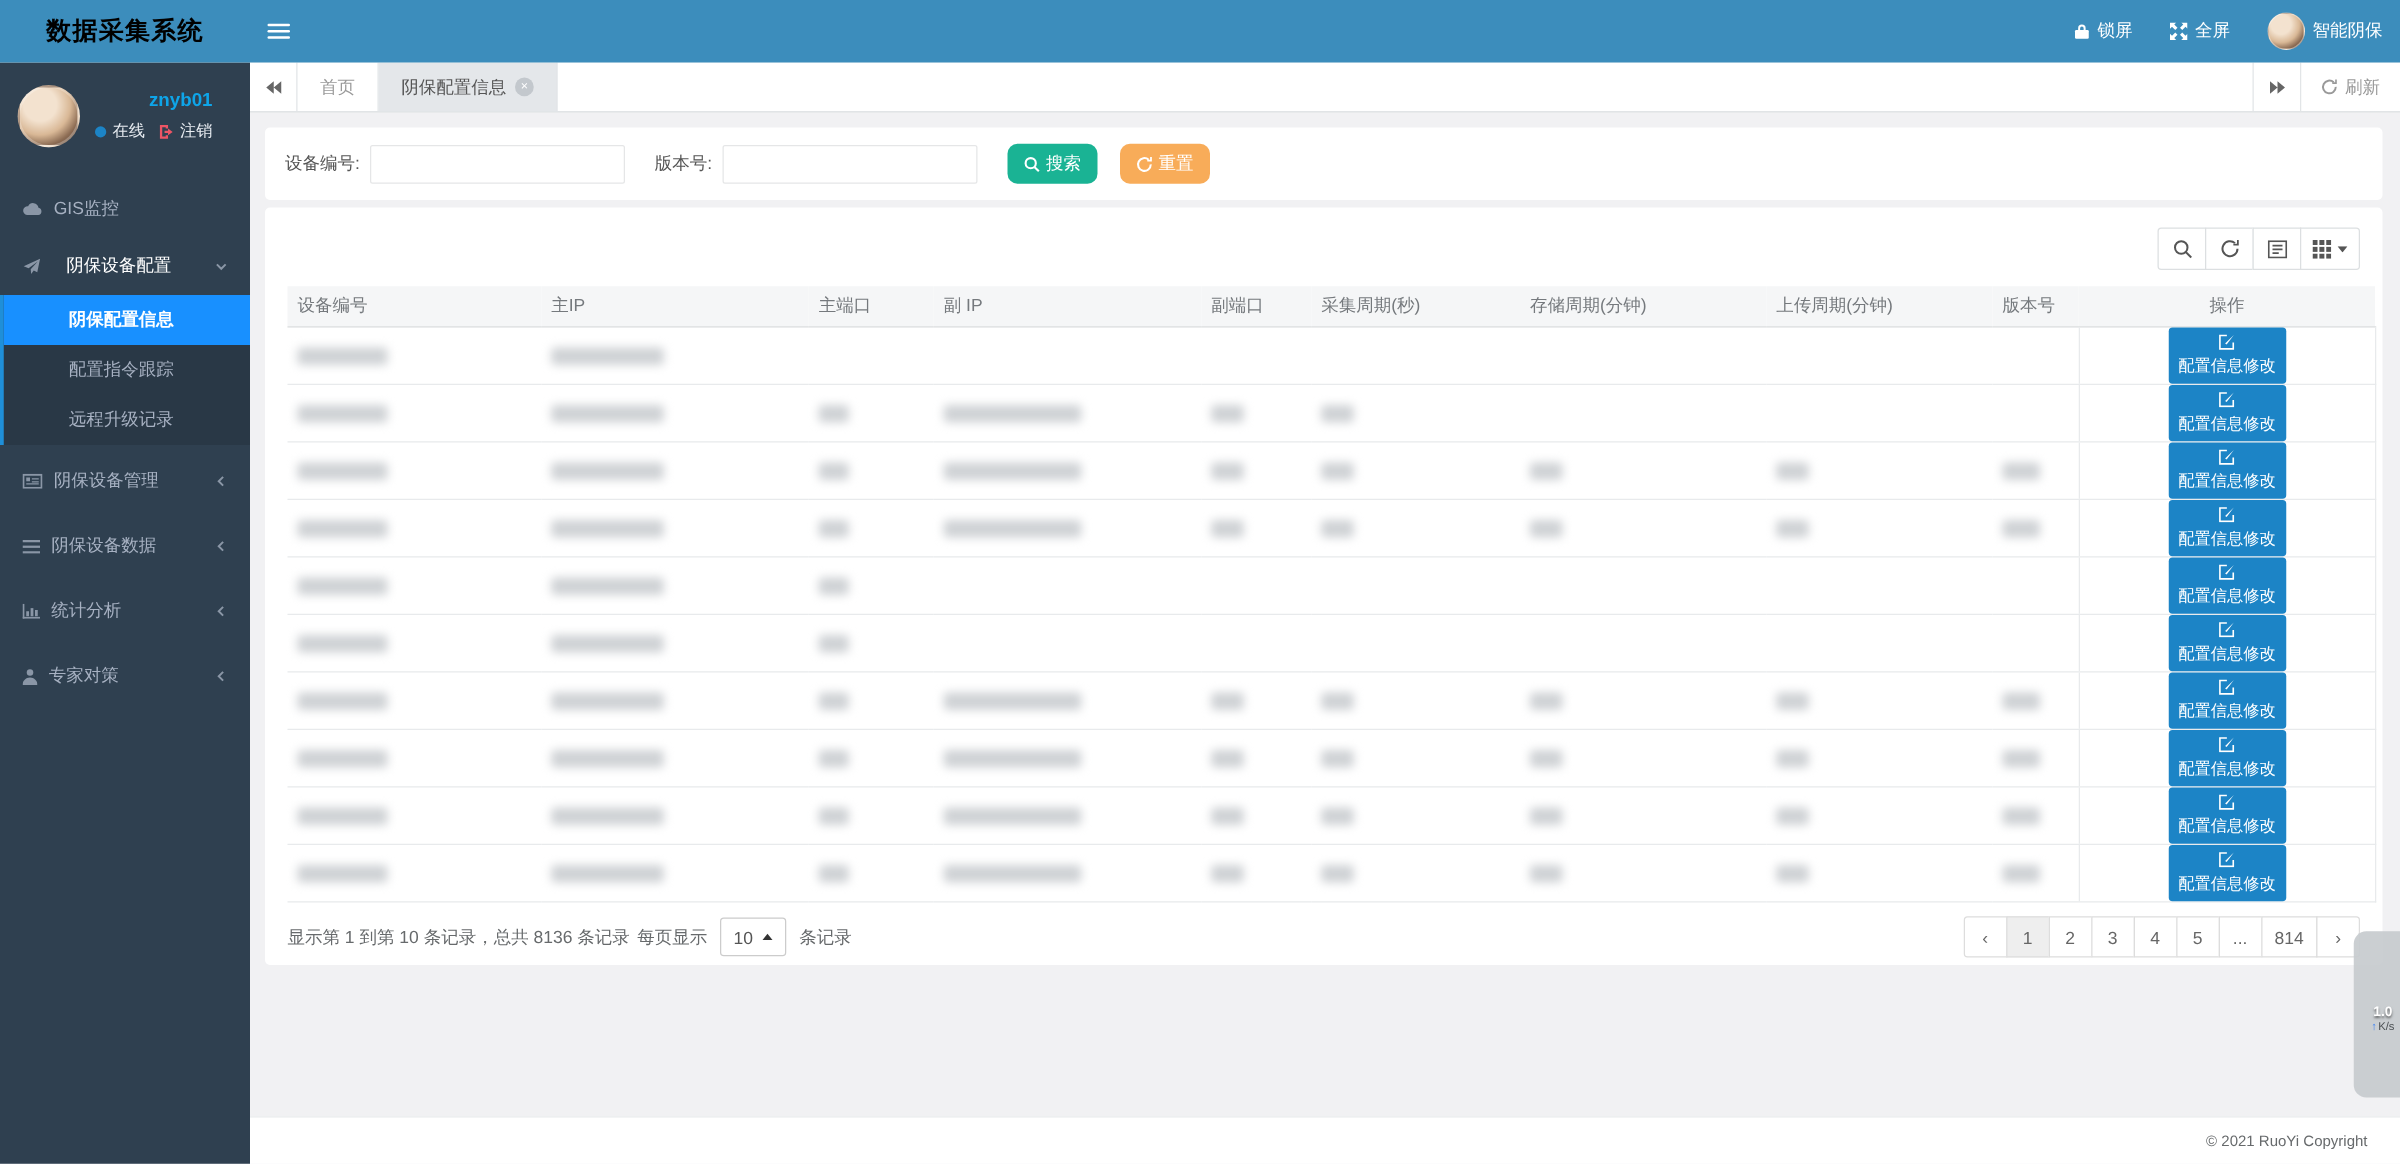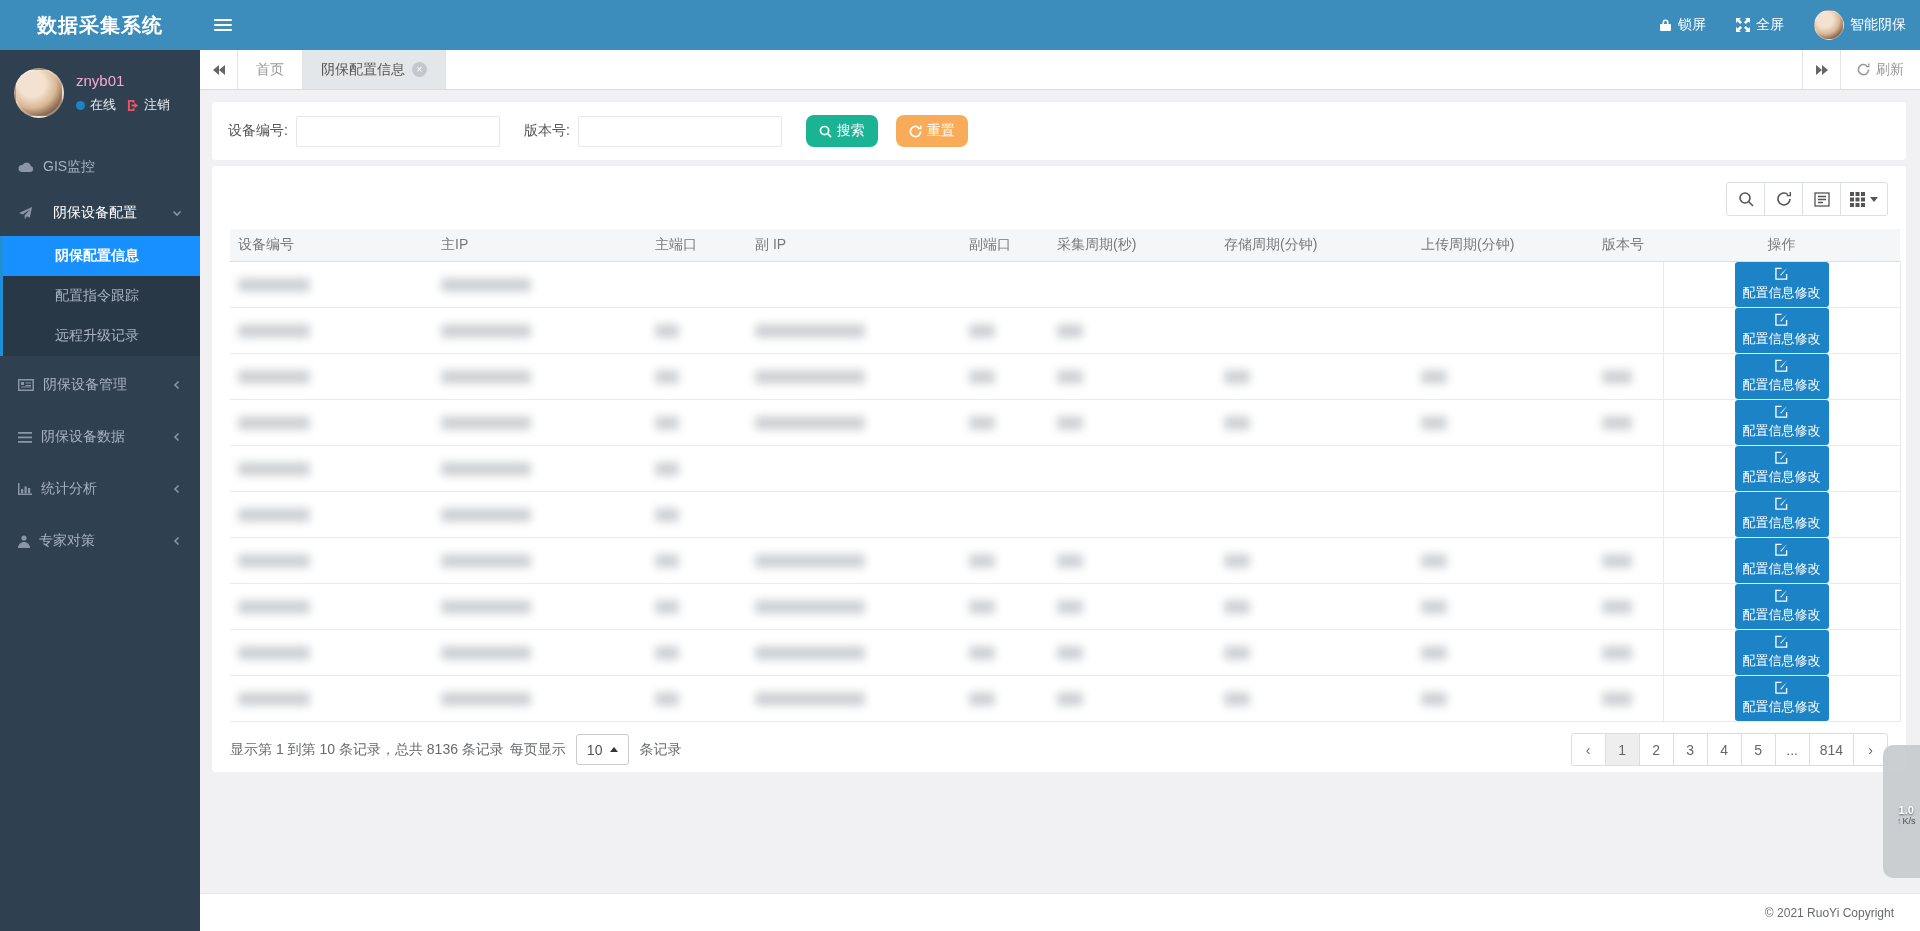--- a/index.html
+++ b/index.html
@@ -2,35 +2,35 @@
 <html><head>
 <meta charset="utf-8">
 <style>
   * { margin:0; padding:0; box-sizing:border-box; }
   html,body { width:1920px; height:931px; overflow:hidden;
     font-family:"Liberation Sans","DejaVu Sans",sans-serif; font-size:14px; color:#676a6c; background:#f1f1f3; }
   svg { display:block; }
 
   
   .topbar { position:absolute; left:0; top:0; right:0; height:50px; background:#3c8dbc; display:flex; z-index:30; }
-  .brand { width:200px; height:50px; line-height:50px; text-align:center; color:#ffffff; font-size:20px; font-weight:bold; letter-spacing:1px; }
+  .brand { width:200px; height:50px; line-height:50px; text-align:center; color:#000000; font-size:20px; font-weight:bold; letter-spacing:1px; }
   .topbar-main { flex:1; display:flex; align-items:center; justify-content:space-between; }
   .hamburger { width:46px; height:50px; display:flex; flex-direction:column; justify-content:center; align-items:center; gap:3px; cursor:pointer; }
   .hamburger span { width:18px; height:2px; background:#fff; border-radius:1px; }
   .topbar-right { display:flex; align-items:center; gap:30px; padding-right:14px; }
   .tb-item { display:flex; align-items:center; gap:6px; color:#fff; font-size:14px; cursor:pointer; }
   .avatar { border-radius:50%; background:radial-gradient(circle at 35% 30%, #f3e2cf 0 30%, #d9b896 55%, #8a6a52 75%, #5d4a3c 100%); border:1px solid rgba(255,255,255,.4); }
   .avatar.sm { width:30px; height:30px; }
 
   
   .sidebar { position:absolute; left:0; top:50px; bottom:0; width:200px; background:#2f4050; z-index:20; }
   .user-panel { padding:18px 0 18px 14px; display:flex; align-items:center; gap:12px; }
   .avatar.lg { width:50px; height:50px; border:2px solid rgba(255,255,255,.25); }
   .user-meta { display:flex; flex-direction:column; gap:7px; }
-  .user-name { color:#f9a8d4; font-weight:normal; font-size:15px; }
+  .user-name { color:#0ea5e9; font-weight:bold; font-size:15px;text-align:right; }
   .user-status { display:flex; align-items:center; gap:5px; color:#e8ecf1; font-size:13px; }
   .dot-online { width:9px; height:9px; border-radius:50%; background:#1c84c6; display:inline-block; }
   .logout-link { display:flex; align-items:center; gap:4px; color:#e8ecf1; cursor:pointer; }
   .nav { margin-top:8px; }
   .nav-item { display:flex; align-items:center; gap:9px; padding:14px 18px; color:#a7b1c2; font-size:14px; cursor:pointer; }
   .nav-item .grow { flex:1; }
   .nav-item svg { color:#8a96a6; }
   .submenu { background:#293846; border-left:3px solid #1f8fd8; }
   .submenu-item { padding:11px 0 11px 52px; color:#a7b1c2; font-size:14px; cursor:pointer; }
   .submenu-item.active { background:#1890ff; color:#fff; }

